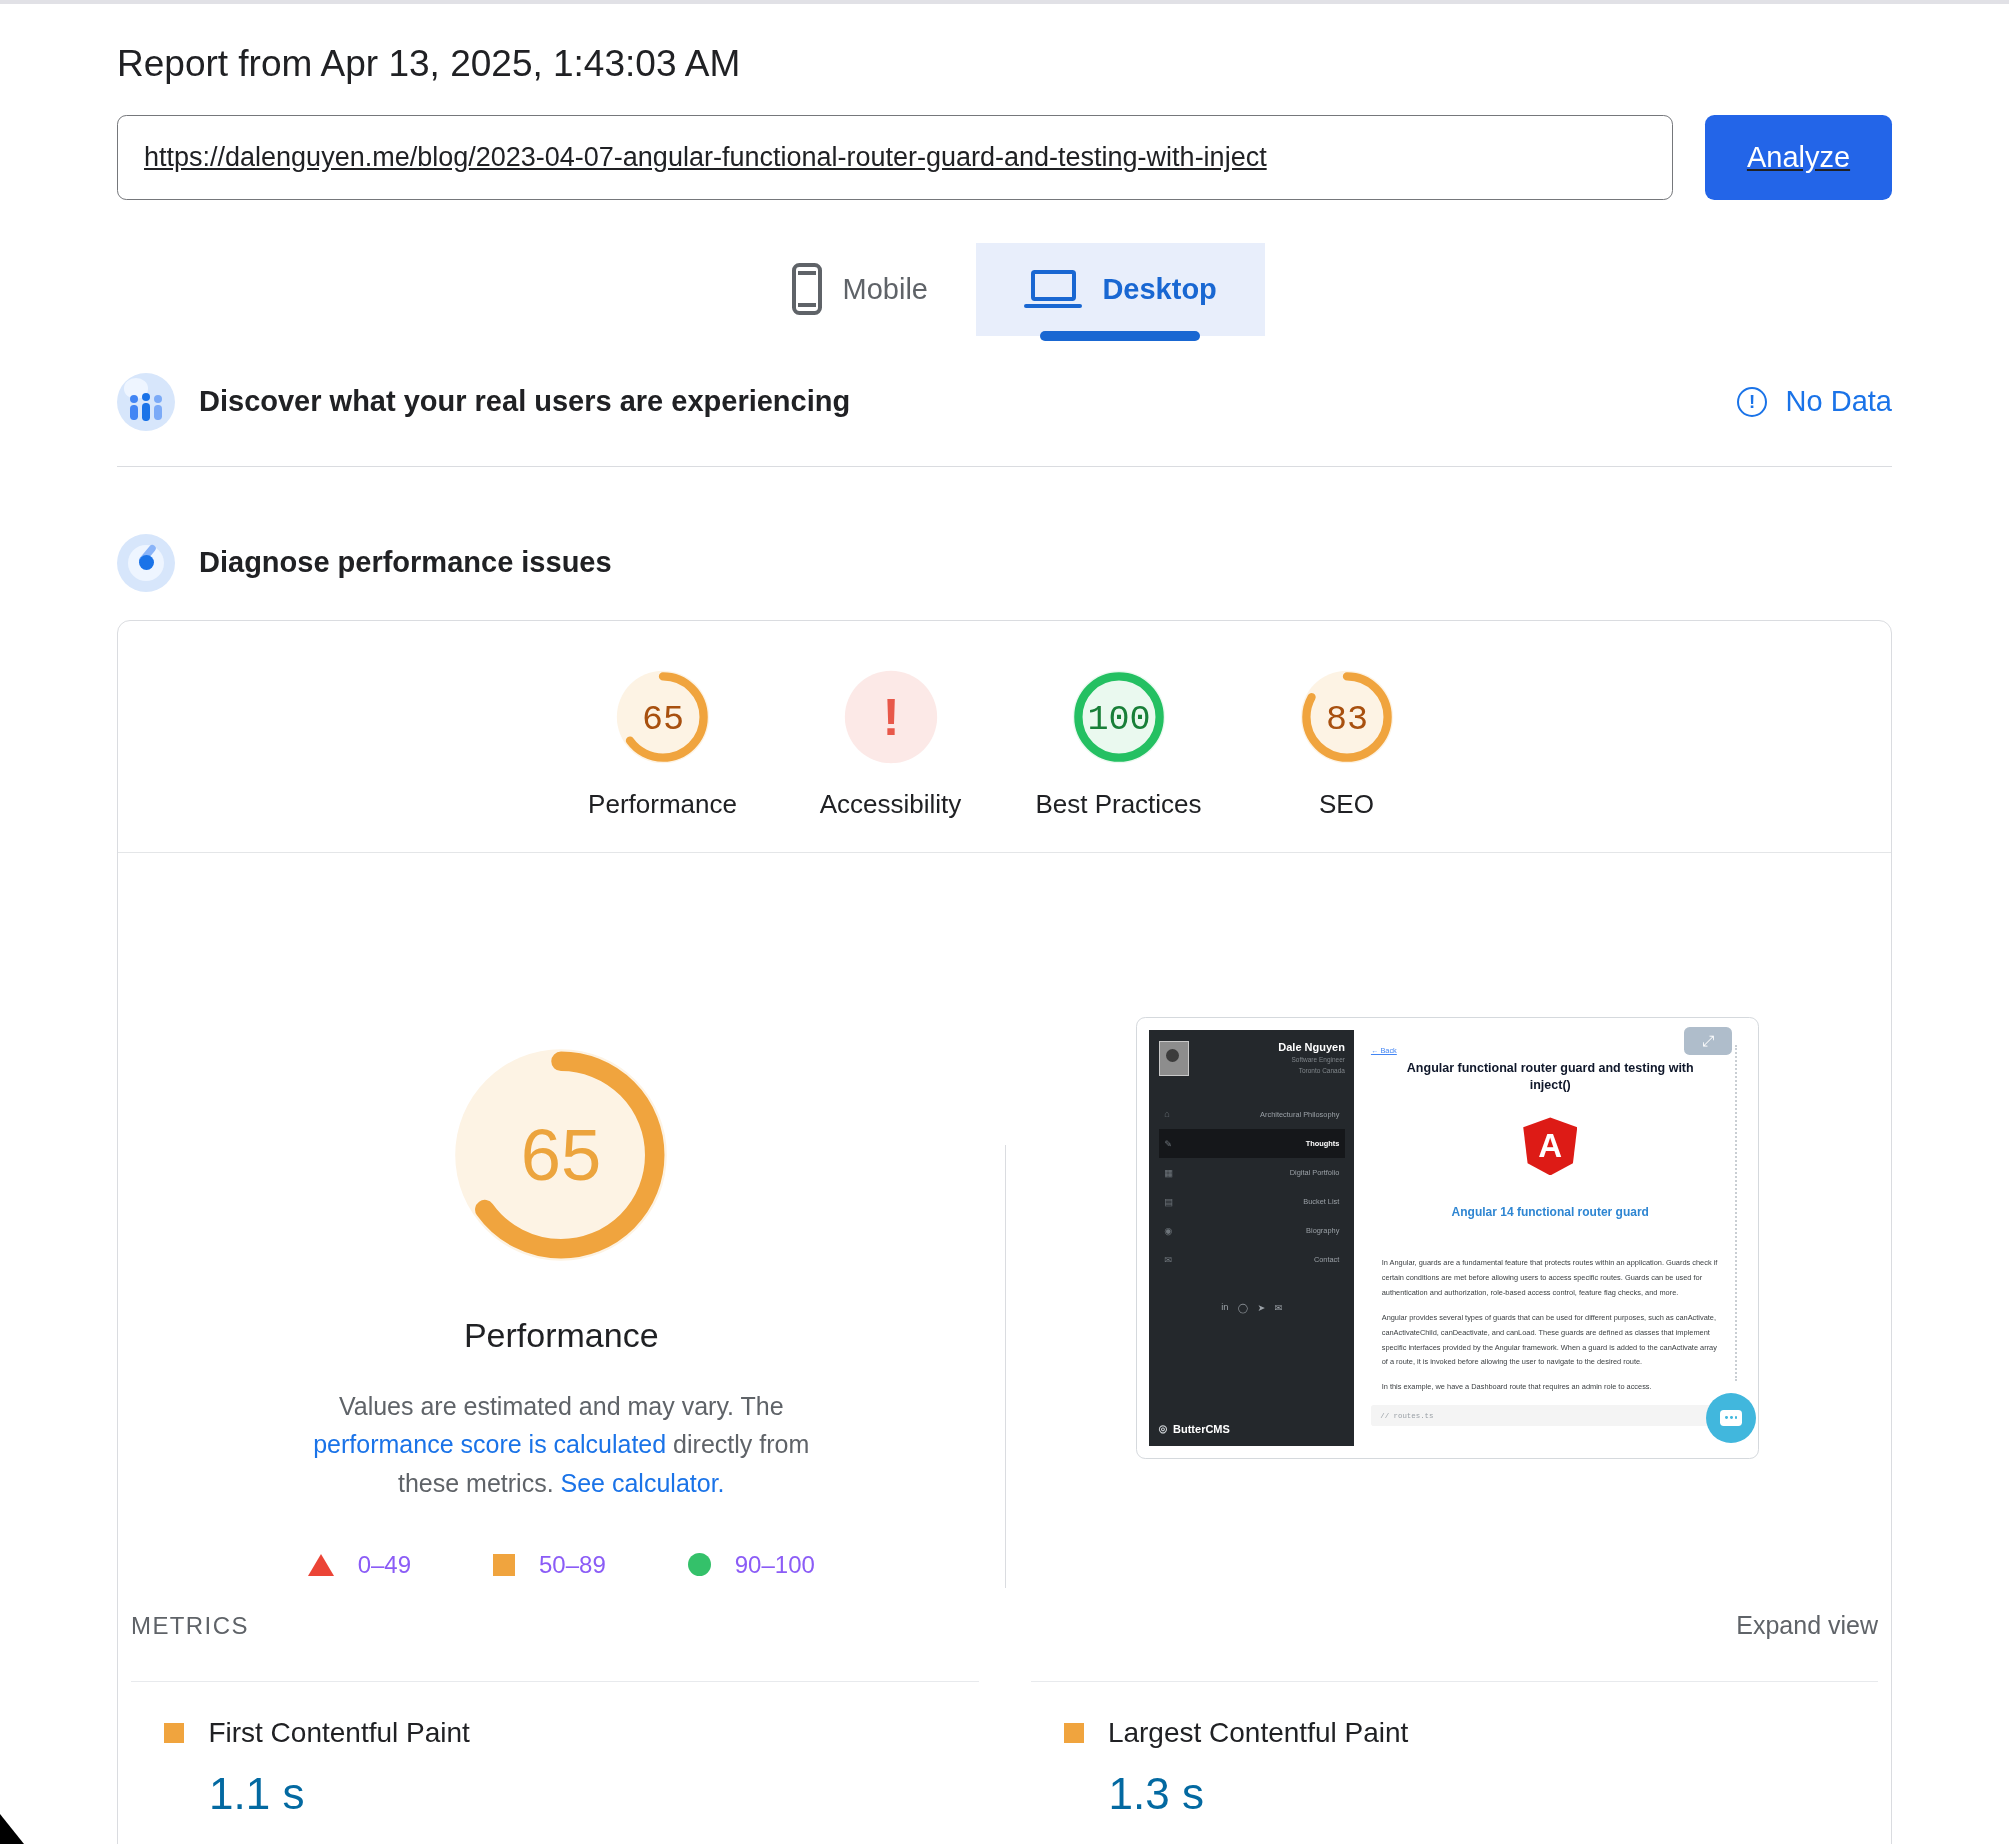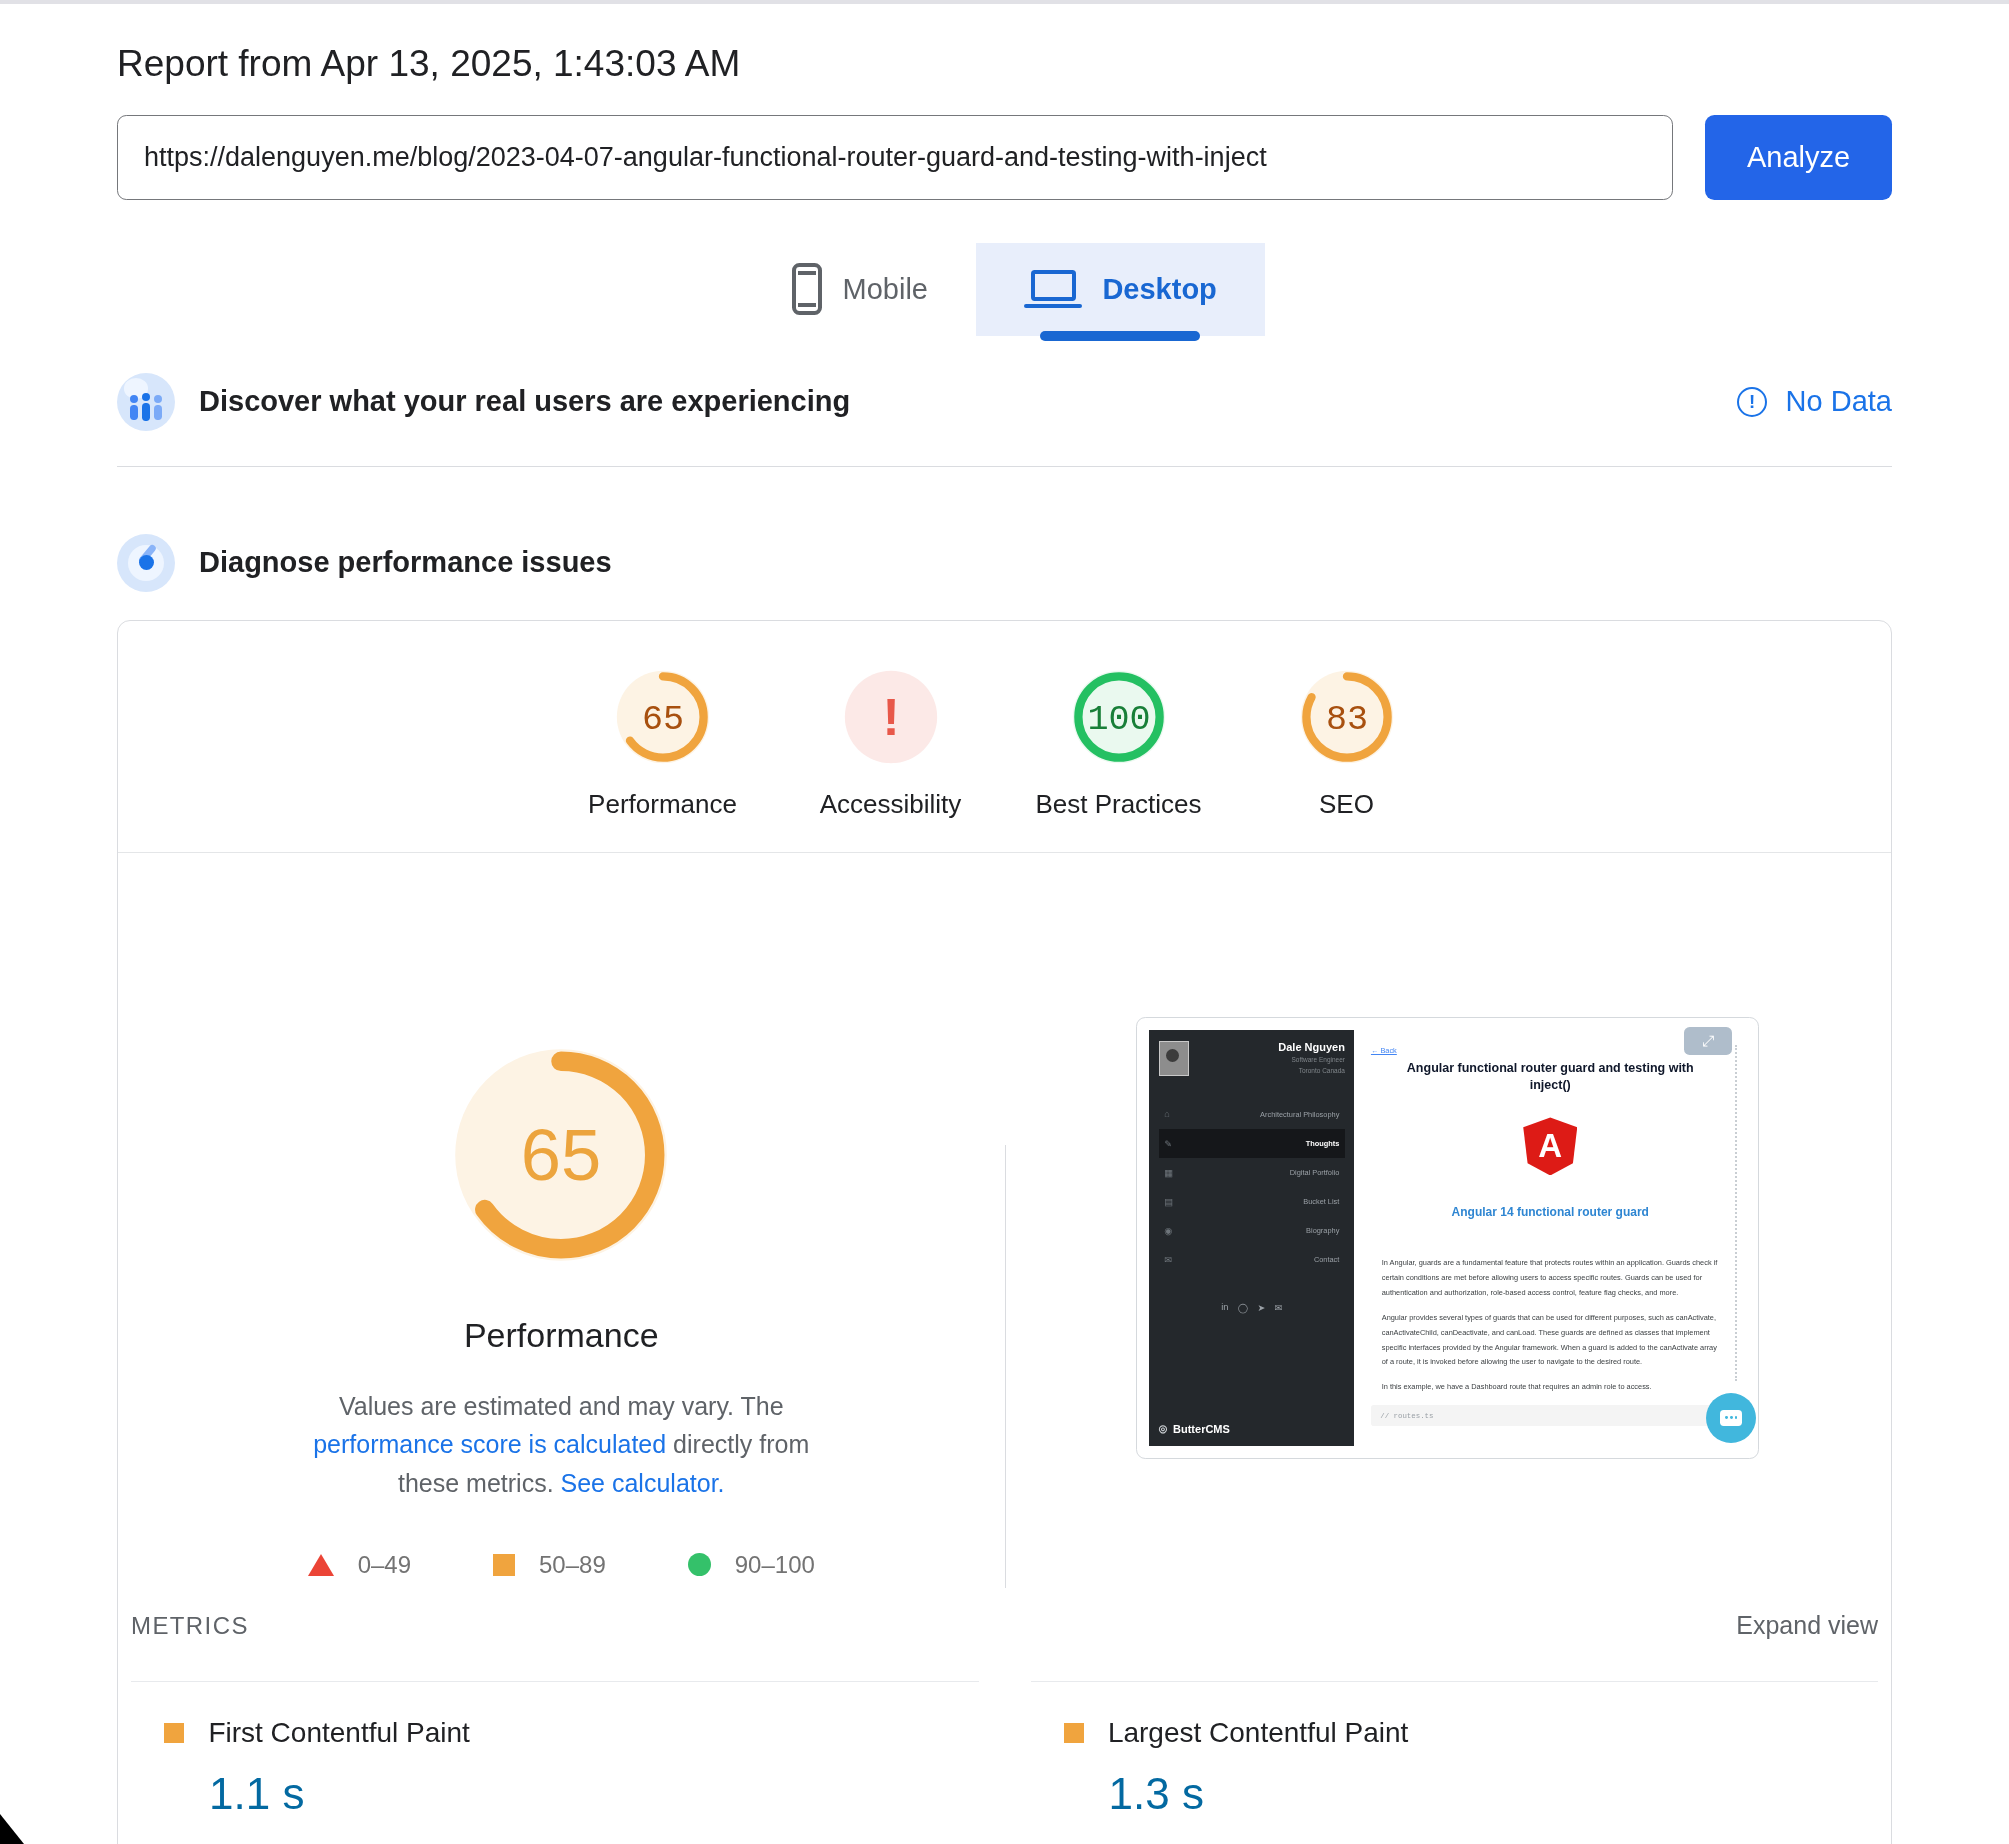--- a/index.html
+++ b/index.html
@@ -3,21 +3,21 @@
 <meta charset="utf-8">
 <style>
   * { margin:0; padding:0; box-sizing:border-box; }
   html,body { width:2009px; height:1844px; background:#fff; overflow:hidden;
     font-family:"Liberation Sans", sans-serif; color:#202124; }
   .topline { height:3.7px; width:100%; background:#e1e1e6; }
   .wrap { padding:0 117px; }
 
   .report-title { margin-top:39px; font-size:37px; font-weight:400; color:#202124; }
 
-  .analyze-row { margin-top:30px; display:flex; gap:32px; }
+  .analyze-row { margin-top:30px; display:flex; gap:32px;text-decoration:underline; }
   .url-input { flex:1; height:85px; border:1.4px solid #75777b; border-radius:9.3px;
     padding:0 26px; font-size:27px; color:#202124; font-family:"Liberation Sans",sans-serif; outline:none; }
   .analyze-btn { width:187px; height:85px; background:#2365e8; border:none; border-radius:9.3px;
     color:#fff; font-size:29px; cursor:pointer; font-family:"Liberation Sans",sans-serif; }
 
   .tabs { margin-top:43px; display:flex; justify-content:center; }
   .tab { display:flex; align-items:center; gap:20.4px; font-size:29px; padding:0 48px; height:93px; cursor:pointer; }
   .tab-mobile { color:#5f6368; }
   .tab-desktop { color:#1967d2; font-weight:700; background:#e8eefb; position:relative; }
   .tab-desktop::after { content:""; position:absolute; left:50%; transform:translateX(-50%);
@@ -68,21 +68,21 @@
   .vdivider { position:absolute; left:50%; top:292px; bottom:-9.3px; width:1.4px; background:#dadce0; }
   .col { width:50%; display:flex; flex-direction:column; align-items:center; }
   .col-left { padding-top:186px; }
   .col-right { padding-top:164px; }
 
   .main-gauge-num { font-size:78px; fill:#eca43d; font-family:"Liberation Sans",sans-serif; }
   .main-gauge-label { margin-top:45px; font-size:34px; color:#202124; }
   .disclaimer { margin-top:32px; width:538px; text-align:center; font-size:25px; line-height:1.55; color:#5f6368; }
   .disclaimer a { color:#1a73e8; text-decoration:none; cursor:pointer; }
   .legend { margin-top:48px; display:flex; gap:82px; align-items:center; }
-  .legend-item { display:flex; align-items:center; gap:24px; font-size:24px; color:#737373; }
+  .legend-item { display:flex; align-items:center; gap:24px; font-size:24px; color:#8b5cf6; }
   .tri { width:0; height:0; border-left:13px solid transparent; border-right:13px solid transparent; border-bottom:22px solid #eb4436; }
   .sq { width:22px; height:22px; background:#f0a43e; }
   .circ { width:23px; height:23px; border-radius:50%; background:#34c16a; }
 
   
   .thumb { width:623px; height:442px; border:1.4px solid #d5d9dd; border-radius:9.3px; padding:12px; position:relative; background:#fff; }
   .mini { display:flex; height:100%; overflow:hidden; position:relative; }
   .mini-side { width:205px; background:#24282c; color:#8b9196; padding:11px 9.3px; display:flex; flex-direction:column; flex:0 0 auto; }
   .mini-prof { display:flex; gap:7.4px; }
   .mini-avatar { width:30px; height:35px; background:#8d8d8d; border:1.9px solid #c9c9c9; flex:0 0 auto; position:relative; }

